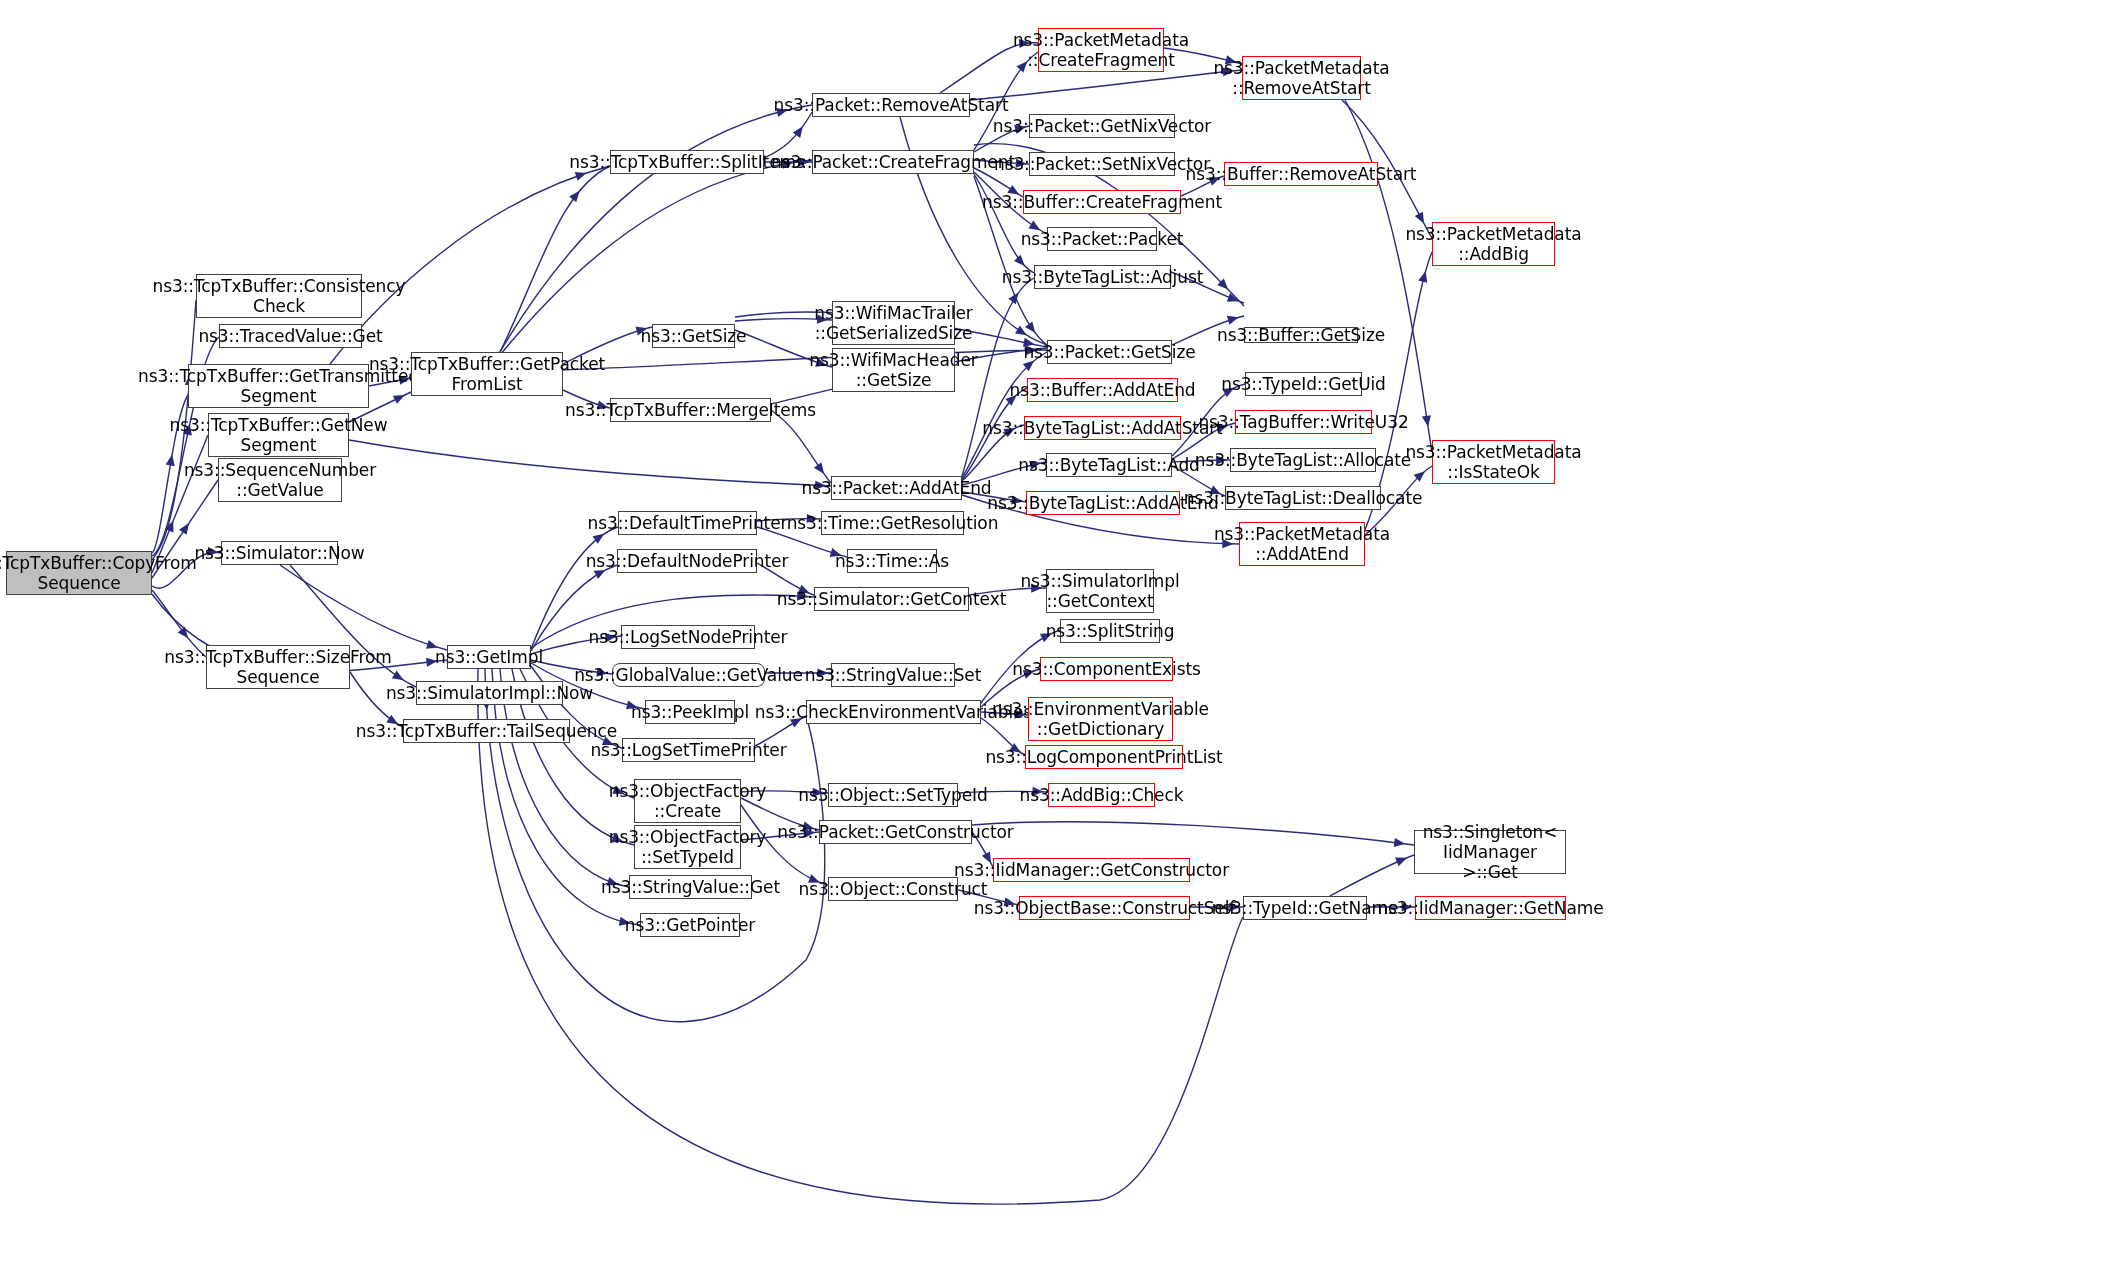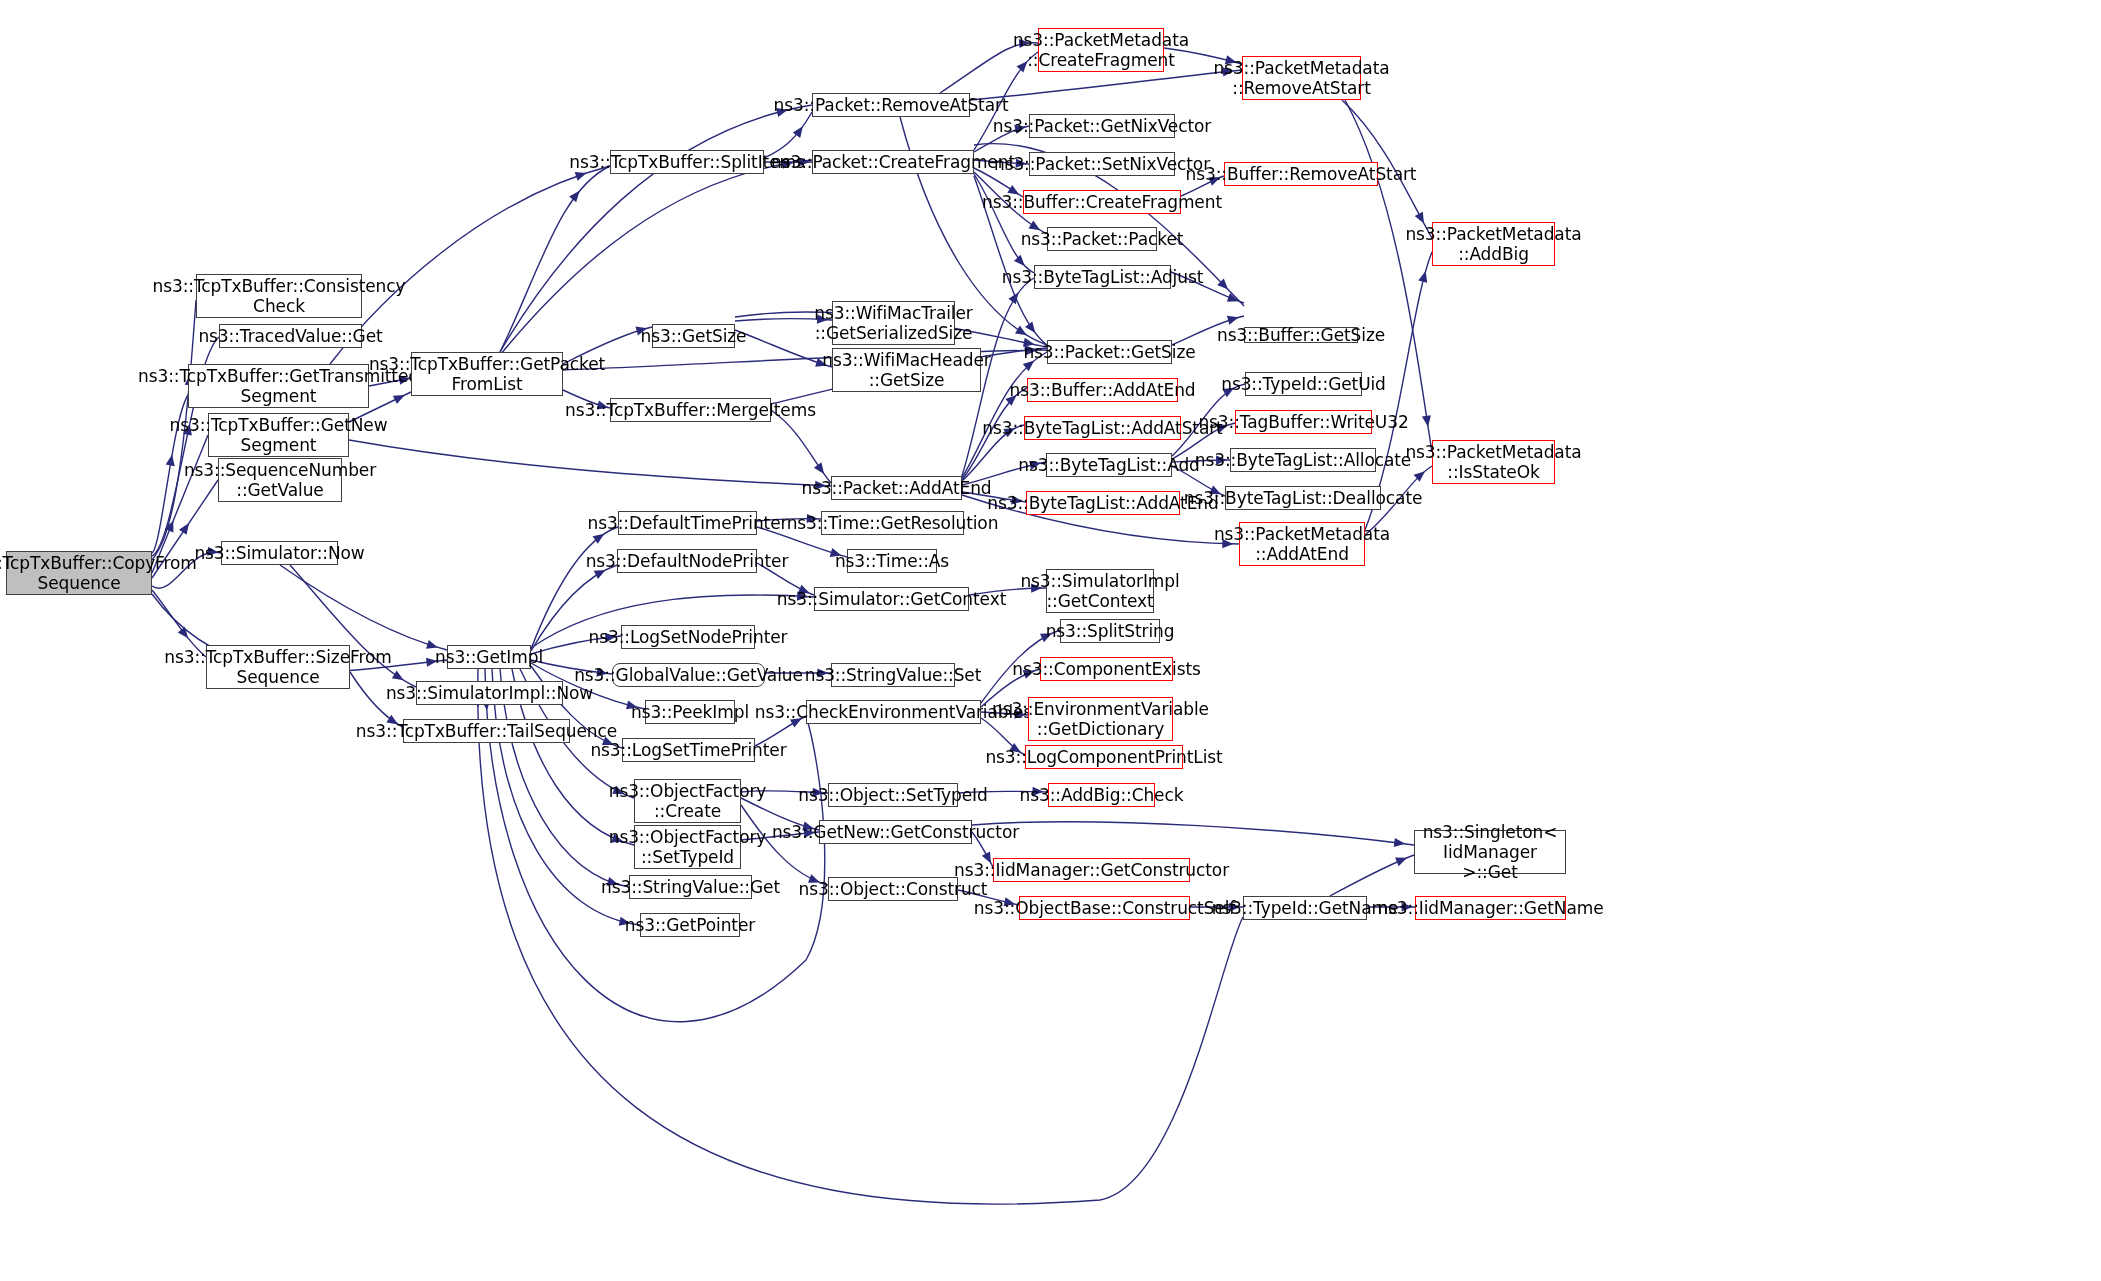--- a/index.html
+++ b/index.html
@@ -269,30 +269,30 @@
     <div class="node" style="left: 634px; top: 779px; width: 107px; height: 44px;"><span>ns3::ObjectFactory
 ::Create</span></div>
     <div class="node" style="left: 634px; top: 825px; width: 107px; height: 44px;"><span>ns3::ObjectFactory
 ::SetTypeId</span></div>
     <div class="node" style="left: 629px; top: 875px; width: 123px; height: 24px;"><span>ns3::StringValue::Get</span></div>
     <div class="node" style="left: 640px; top: 913px; width: 100px; height: 24px;"><span>ns3::GetPointer</span></div>
     <div class="node" style="left: 812px; top: 93px; width: 158px; height: 24px;"><span>ns3::Packet::RemoveAtStart</span></div>
     <div class="node" style="left: 812px; top: 150px; width: 162px; height: 24px;"><span>ns3::Packet::CreateFragment</span></div>
     <div class="node" style="left: 832px; top: 301px; width: 123px; height: 44px;"><span>ns3::WifiMacTrailer
 ::GetSerializedSize</span></div>
-    <div class="node" style="left: 832px; top: 348px; width: 149px; height: 44px;"><span>ns3::WifiMacHeader
+    <div class="node" style="left: 832px; top: 348px; width: 123px; height: 44px;"><span>ns3::WifiMacHeader
 ::GetSize</span></div>
     <div class="node" style="left: 831px; top: 476px; width: 131px; height: 24px;"><span>ns3::Packet::AddAtEnd</span></div>
     <div class="node" style="left: 821px; top: 511px; width: 143px; height: 24px;"><span>ns3::Time::GetResolution</span></div>
     <div class="node" style="left: 847px; top: 549px; width: 90px; height: 24px; align-items: flex-end;"><span>ns3::Time::As</span></div>
     <div class="node" style="left: 814px; top: 587px; width: 155px; height: 24px;"><span>ns3::Simulator::GetContext</span></div>
     <div class="node" style="left: 831px; top: 663px; width: 124px; height: 24px;"><span>ns3::StringValue::Set</span></div>
     <div class="node" style="left: 806px; top: 700px; width: 175px; height: 24px;"><span>ns3::CheckEnvironmentVariables</span></div>
     <div class="node" style="left: 828px; top: 783px; width: 130px; height: 24px;"><span>ns3::Object::SetTypeId</span></div>
-    <div class="node" style="left: 819px; top: 820px; width: 153px; height: 24px;"><span>ns3::GetNew::GetConstructor</span></div>
+    <div class="node" style="left: 819px; top: 820px; width: 153px; height: 24px;"><span>ns3::Packet::GetConstructor</span></div>
     <div class="node" style="left: 828px; top: 877px; width: 130px; height: 24px;"><span>ns3::Object::Construct</span></div>
     <div class="node red" style="left: 1038px; top: 28px; width: 126px; height: 44px;"><span>ns3::PacketMetadata
 ::CreateFragment</span></div>
     <div class="node" style="left: 1029px; top: 114px; width: 146px; height: 24px;"><span>ns3::Packet::GetNixVector</span></div>
     <div class="node" style="left: 1029px; top: 152px; width: 146px; height: 24px;"><span>ns3::Packet::SetNixVector</span></div>
     <div class="node red" style="left: 1023px; top: 190px; width: 158px; height: 24px;"><span>ns3::Buffer::CreateFragment</span></div>
     <div class="node" style="left: 1047px; top: 227px; width: 110px; height: 24px;"><span>ns3::Packet::Packet</span></div>
     <div class="node" style="left: 1034px; top: 265px; width: 137px; height: 24px;"><span>ns3::ByteTagList::Adjust</span></div>
     <div class="node" style="left: 1047px; top: 340px; width: 125px; height: 24px;"><span>ns3::Packet::GetSize</span></div>
     <div class="node red" style="left: 1027px; top: 378px; width: 151px; height: 24px;"><span>ns3::Buffer::AddAtEnd</span></div>

